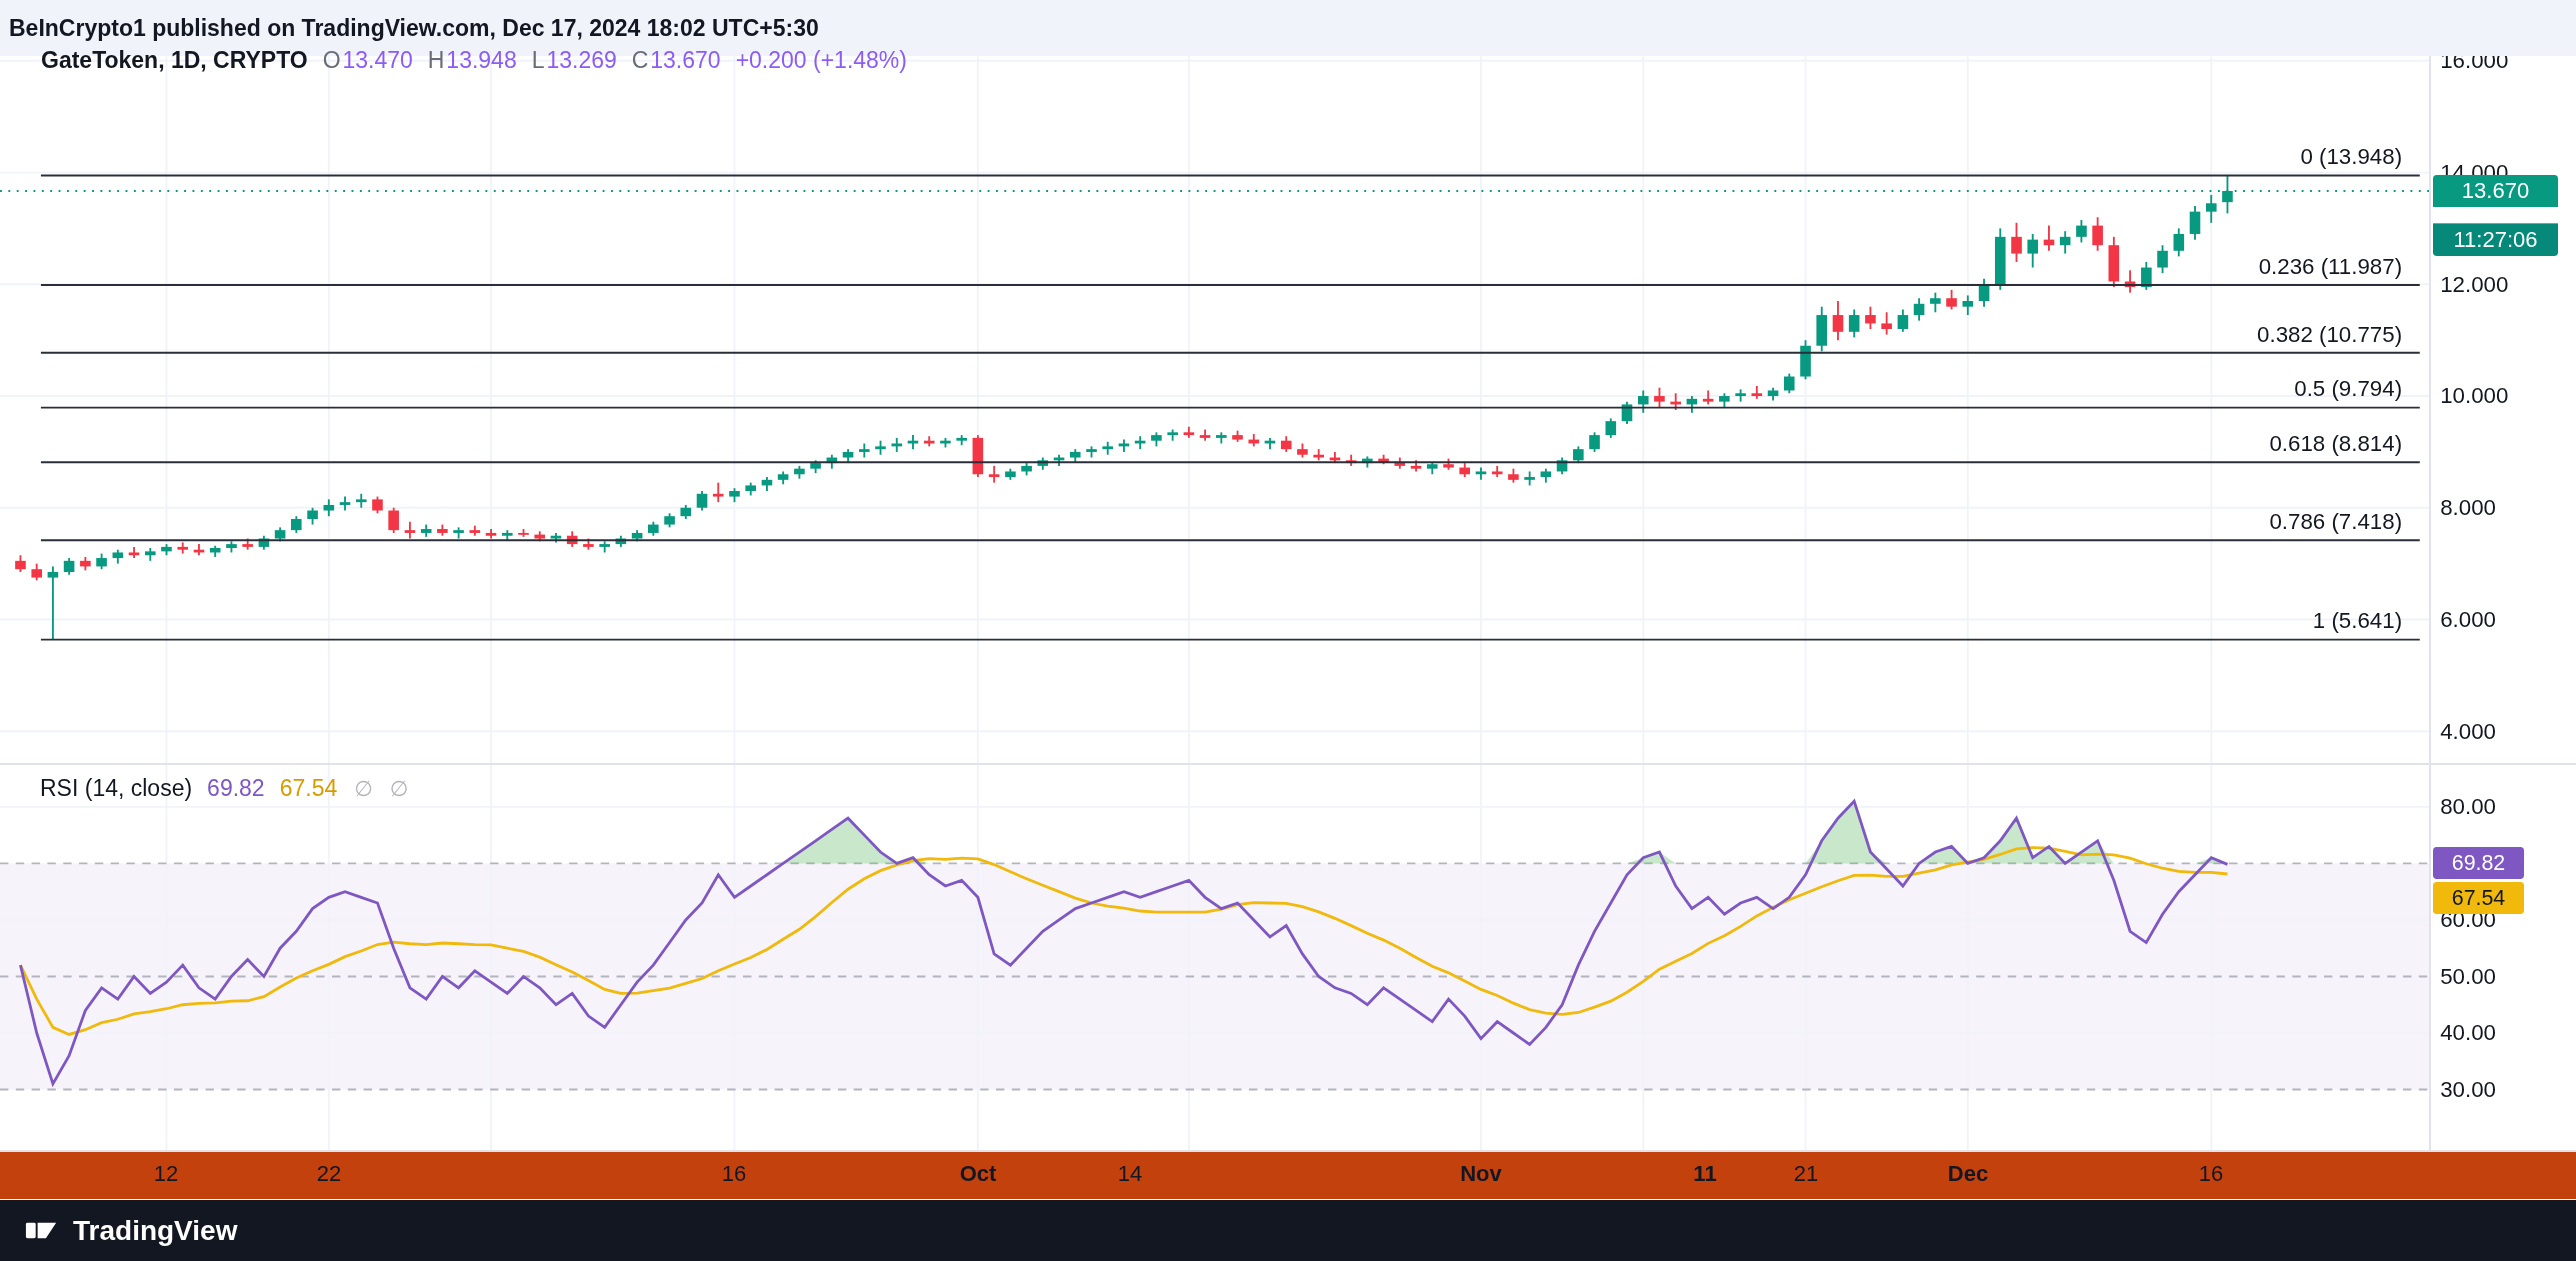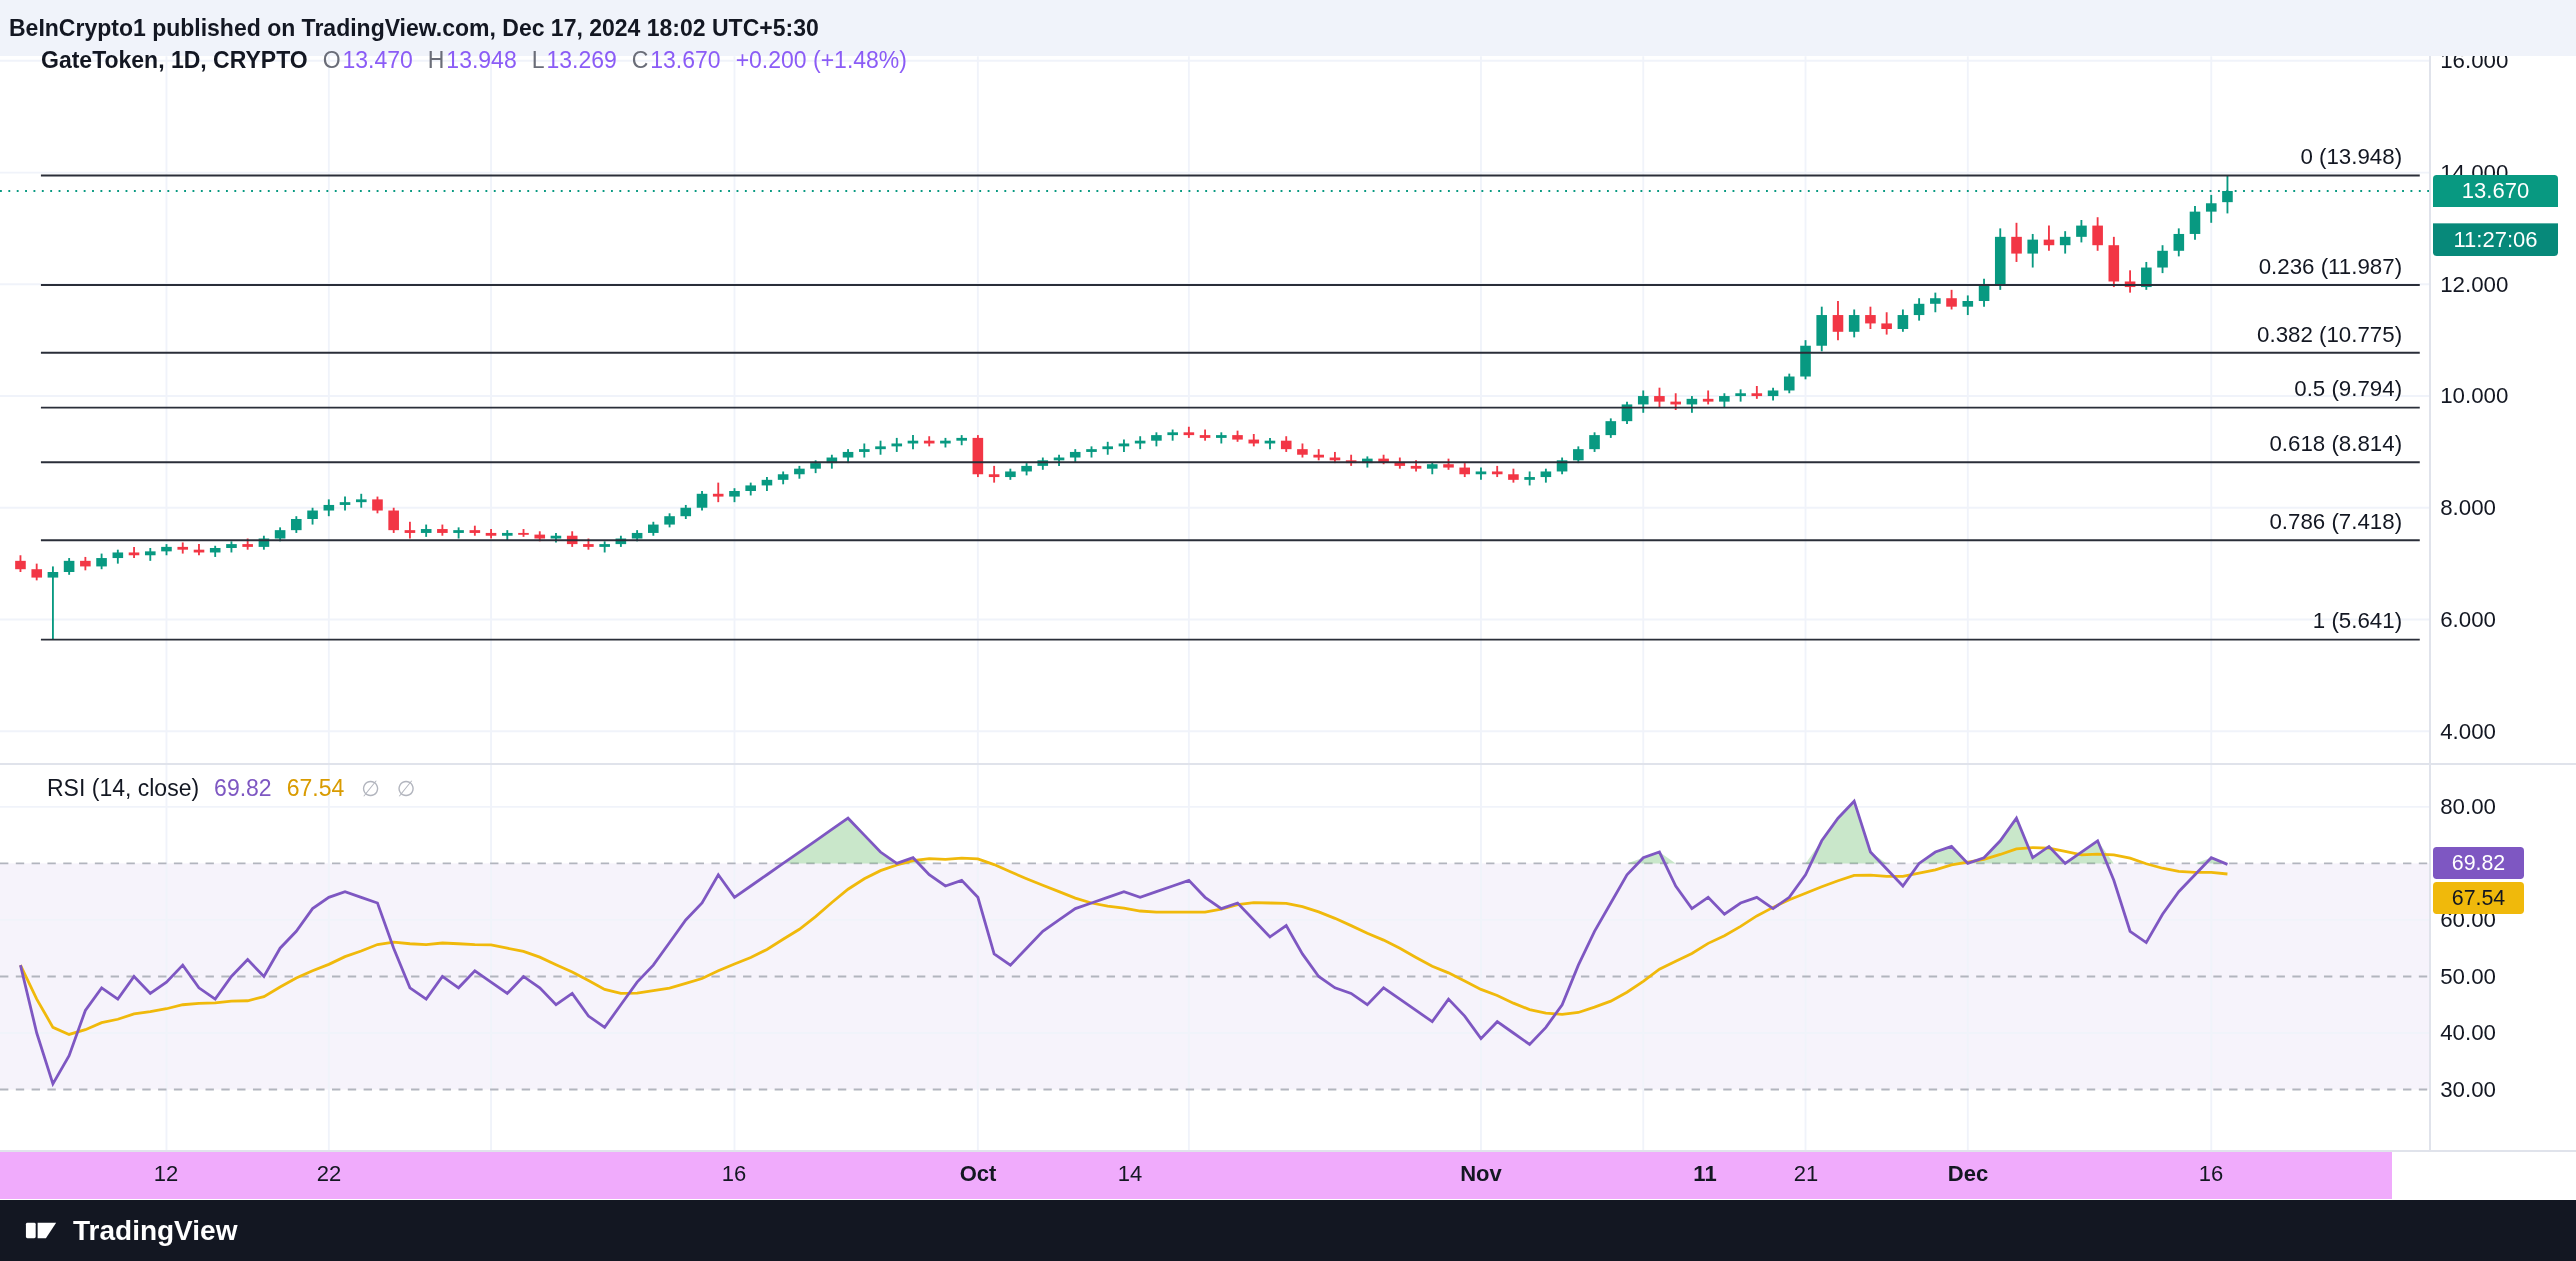--- a/index.html
+++ b/index.html
@@ -6,37 +6,37 @@
     background:#ffffff;font-family:"Liberation Sans",sans-serif;color:#131722;position:relative;}
   .abs{position:absolute;}
   .banner{position:absolute;top:0;left:0;width:2576px;height:56px;background:#F0F3FA;
     display:flex;align-items:center;padding-left:9px;box-sizing:border-box;
     font-size:23px;font-weight:700;color:#131722;}
   .legend-main{position:absolute;top:47px;left:41px;display:flex;align-items:center;gap:15px;
     font-size:23px;white-space:nowrap;}
   .lg-title{font-weight:600;color:#131722;}
   .muted{color:#6A6D78;margin-right:1.9px;}
   .val{color:#8b5cf6;}
-  .legend-rsi{position:absolute;top:775px;left:47px;display:flex;align-items:center;gap:15px;
+  .legend-rsi{position:absolute;top:775px;left:40px;display:flex;align-items:center;gap:15px;
     font-size:23px;white-space:nowrap;}
   .rsi-val{color:#7E57C2;}
   .rsi-ma-val{color:#D99B00;}
   .null-icon{color:#B2B5BE;font-size:21.4px;margin-left:1.9px;}
   .pane-divider{position:absolute;left:0;top:763px;width:2576px;height:1.9px;background:#E0E3EB;}
   .axis-separator{position:absolute;left:0;top:1150px;width:2576px;height:1.9px;background:#E0E3EB;}
   .price-axis-border{position:absolute;left:2429px;top:56px;width:1.9px;height:1095px;background:#E0E3EB;}
   .price-badge{position:absolute;left:2433px;top:175px;width:125px;border-radius:3.7px;overflow:hidden;
     text-align:center;color:#fff;font-size:22px;}
   .pb-price{background:#089981;height:32px;line-height:32px;}
   .pb-count{background:#07897a;height:32px;line-height:32px;border-top:0.9px solid rgba(255,255,255,.35);margin-top:16px;}
   .rsi-badge{position:absolute;left:2433px;width:91px;height:32px;line-height:32px;text-align:center;
     font-size:21.4px;border-radius:3.7px;}
   .rsi-badge.purple{top:847px;background:#7E57C2;color:#fff;}
   .rsi-badge.yellow{top:882px;background:#F0B90B;color:#131722;}
-  .time-axis{position:absolute;left:0;top:1152px;width:2392px;height:47px;background:#f0abfc;text-align:right;}
+  .time-axis{position:absolute;left:0;top:1152px;width:2576px;height:47px;background:#c2410c;text-align:right;}
   .time-axis span{position:absolute;top:9.3px;transform:translateX(-50%);font-size:22px;color:#131722;}
   .time-axis span.bold{font-weight:700;}
   .footer{position:absolute;left:0;top:1200px;width:2576px;height:61px;background:#131722;
     display:flex;align-items:center;padding-left:23px;box-sizing:border-box;gap:11px;}
   .tv-brand{color:#ffffff;font-size:28px;font-weight:700;}
   .tv-logo{display:flex;align-items:center;}
   #main-svg text,#rsi-svg text{font-family:"Liberation Sans",sans-serif;}
 </style>
 </head>
 <body>

